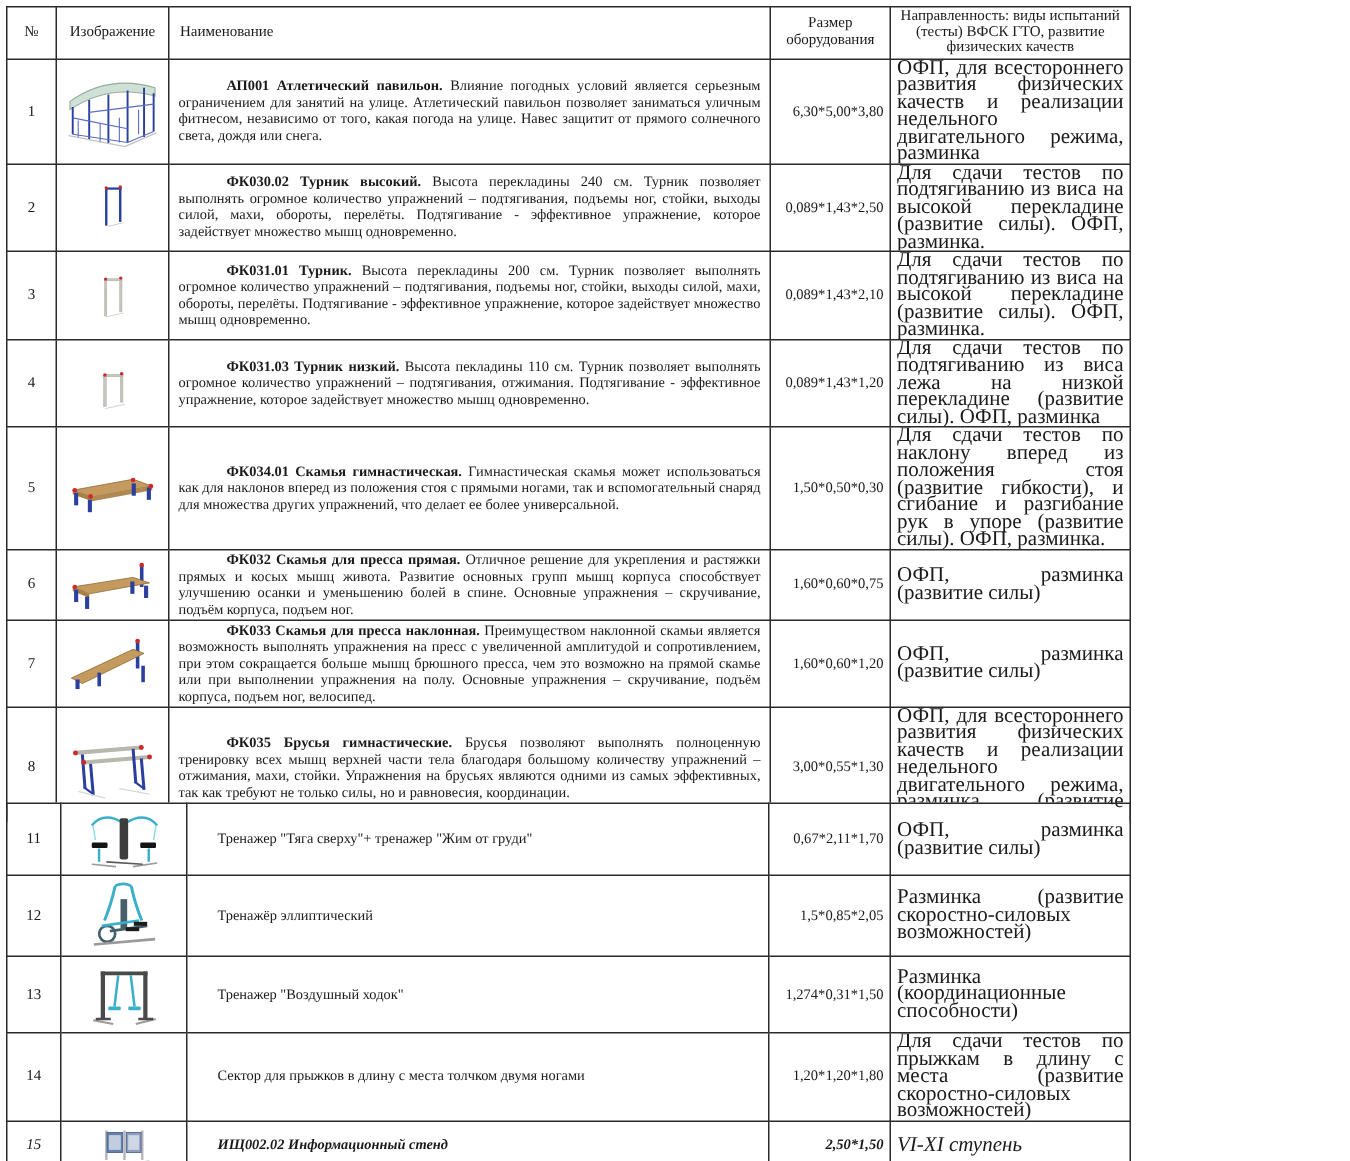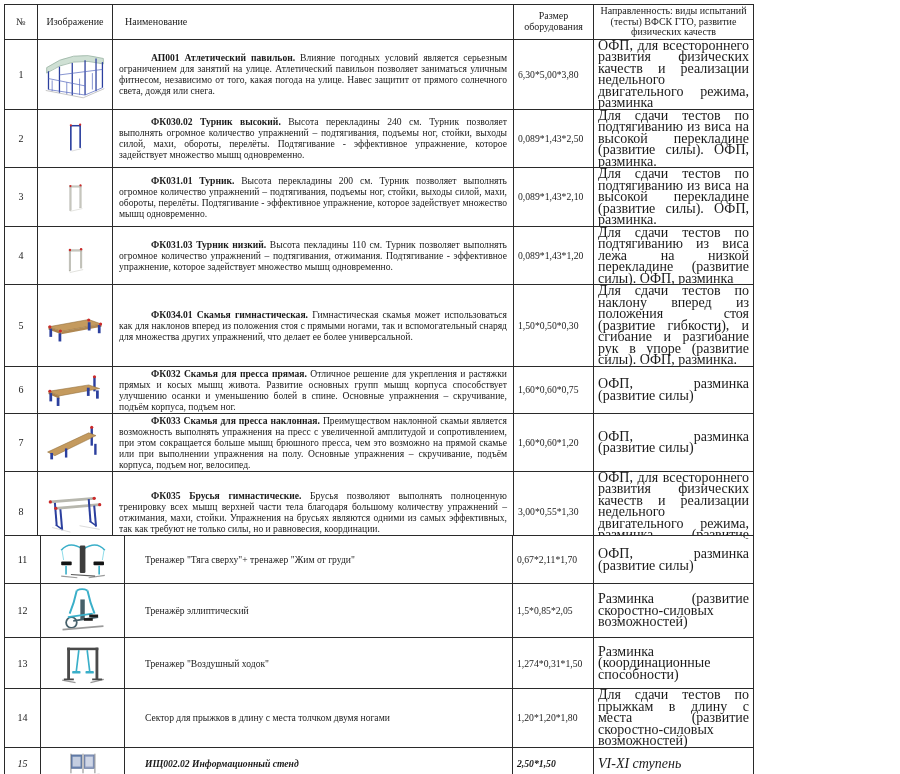--- a/index.html
+++ b/index.html
@@ -13,28 +13,28 @@
     width:749px;background:#fff;
   }
   #table-a{top:4px;}
   #table-b{top:535px;filter:blur(0.3px);border-radius:19px;}
   .equip td,.equip th{
     border:1px solid #2a2a2a;vertical-align:middle;overflow:hidden;
     padding:0 4px;
   }
   .equip thead tr{height:29px;}
   .equip th{font-weight:normal;font-size:10px;line-height:10.5px;text-align:center;padding:1px 3px;}
-  .equip th.th-name{text-align:left;padding-left:12px;}
+  .equip th.th-name{text-align:left;padding-left:7px;}
   .cell-num{text-align:center;font-size:10px;}
   .cell-img{text-align:center;padding:1px;}
   .cell-img svg{display:block;margin:0 auto;}
   .cell-name{font-size:9.6px;}
   .cell-name .para{margin:0;text-align:justify;text-indent:32px;line-height:11px;padding:1px 2px;}
   .cell-name .plain{padding-left:16px;line-height:11px;}
-  .cell-size{text-align:left;font-size:9.7px;line-height:11px;}
+  .cell-size{text-align:right;font-size:9.7px;line-height:11px;}
   .cell-size.bold{font-weight:bold;}
   .cell-dir{font-size:14px;line-height:11.5px;text-align:justify;padding:2px 5px;}
   b{font-weight:bold;}
 </style>
 </head>
 <body>
 
 <div class="doc">
 
   <table class="equip" id="table-a">

